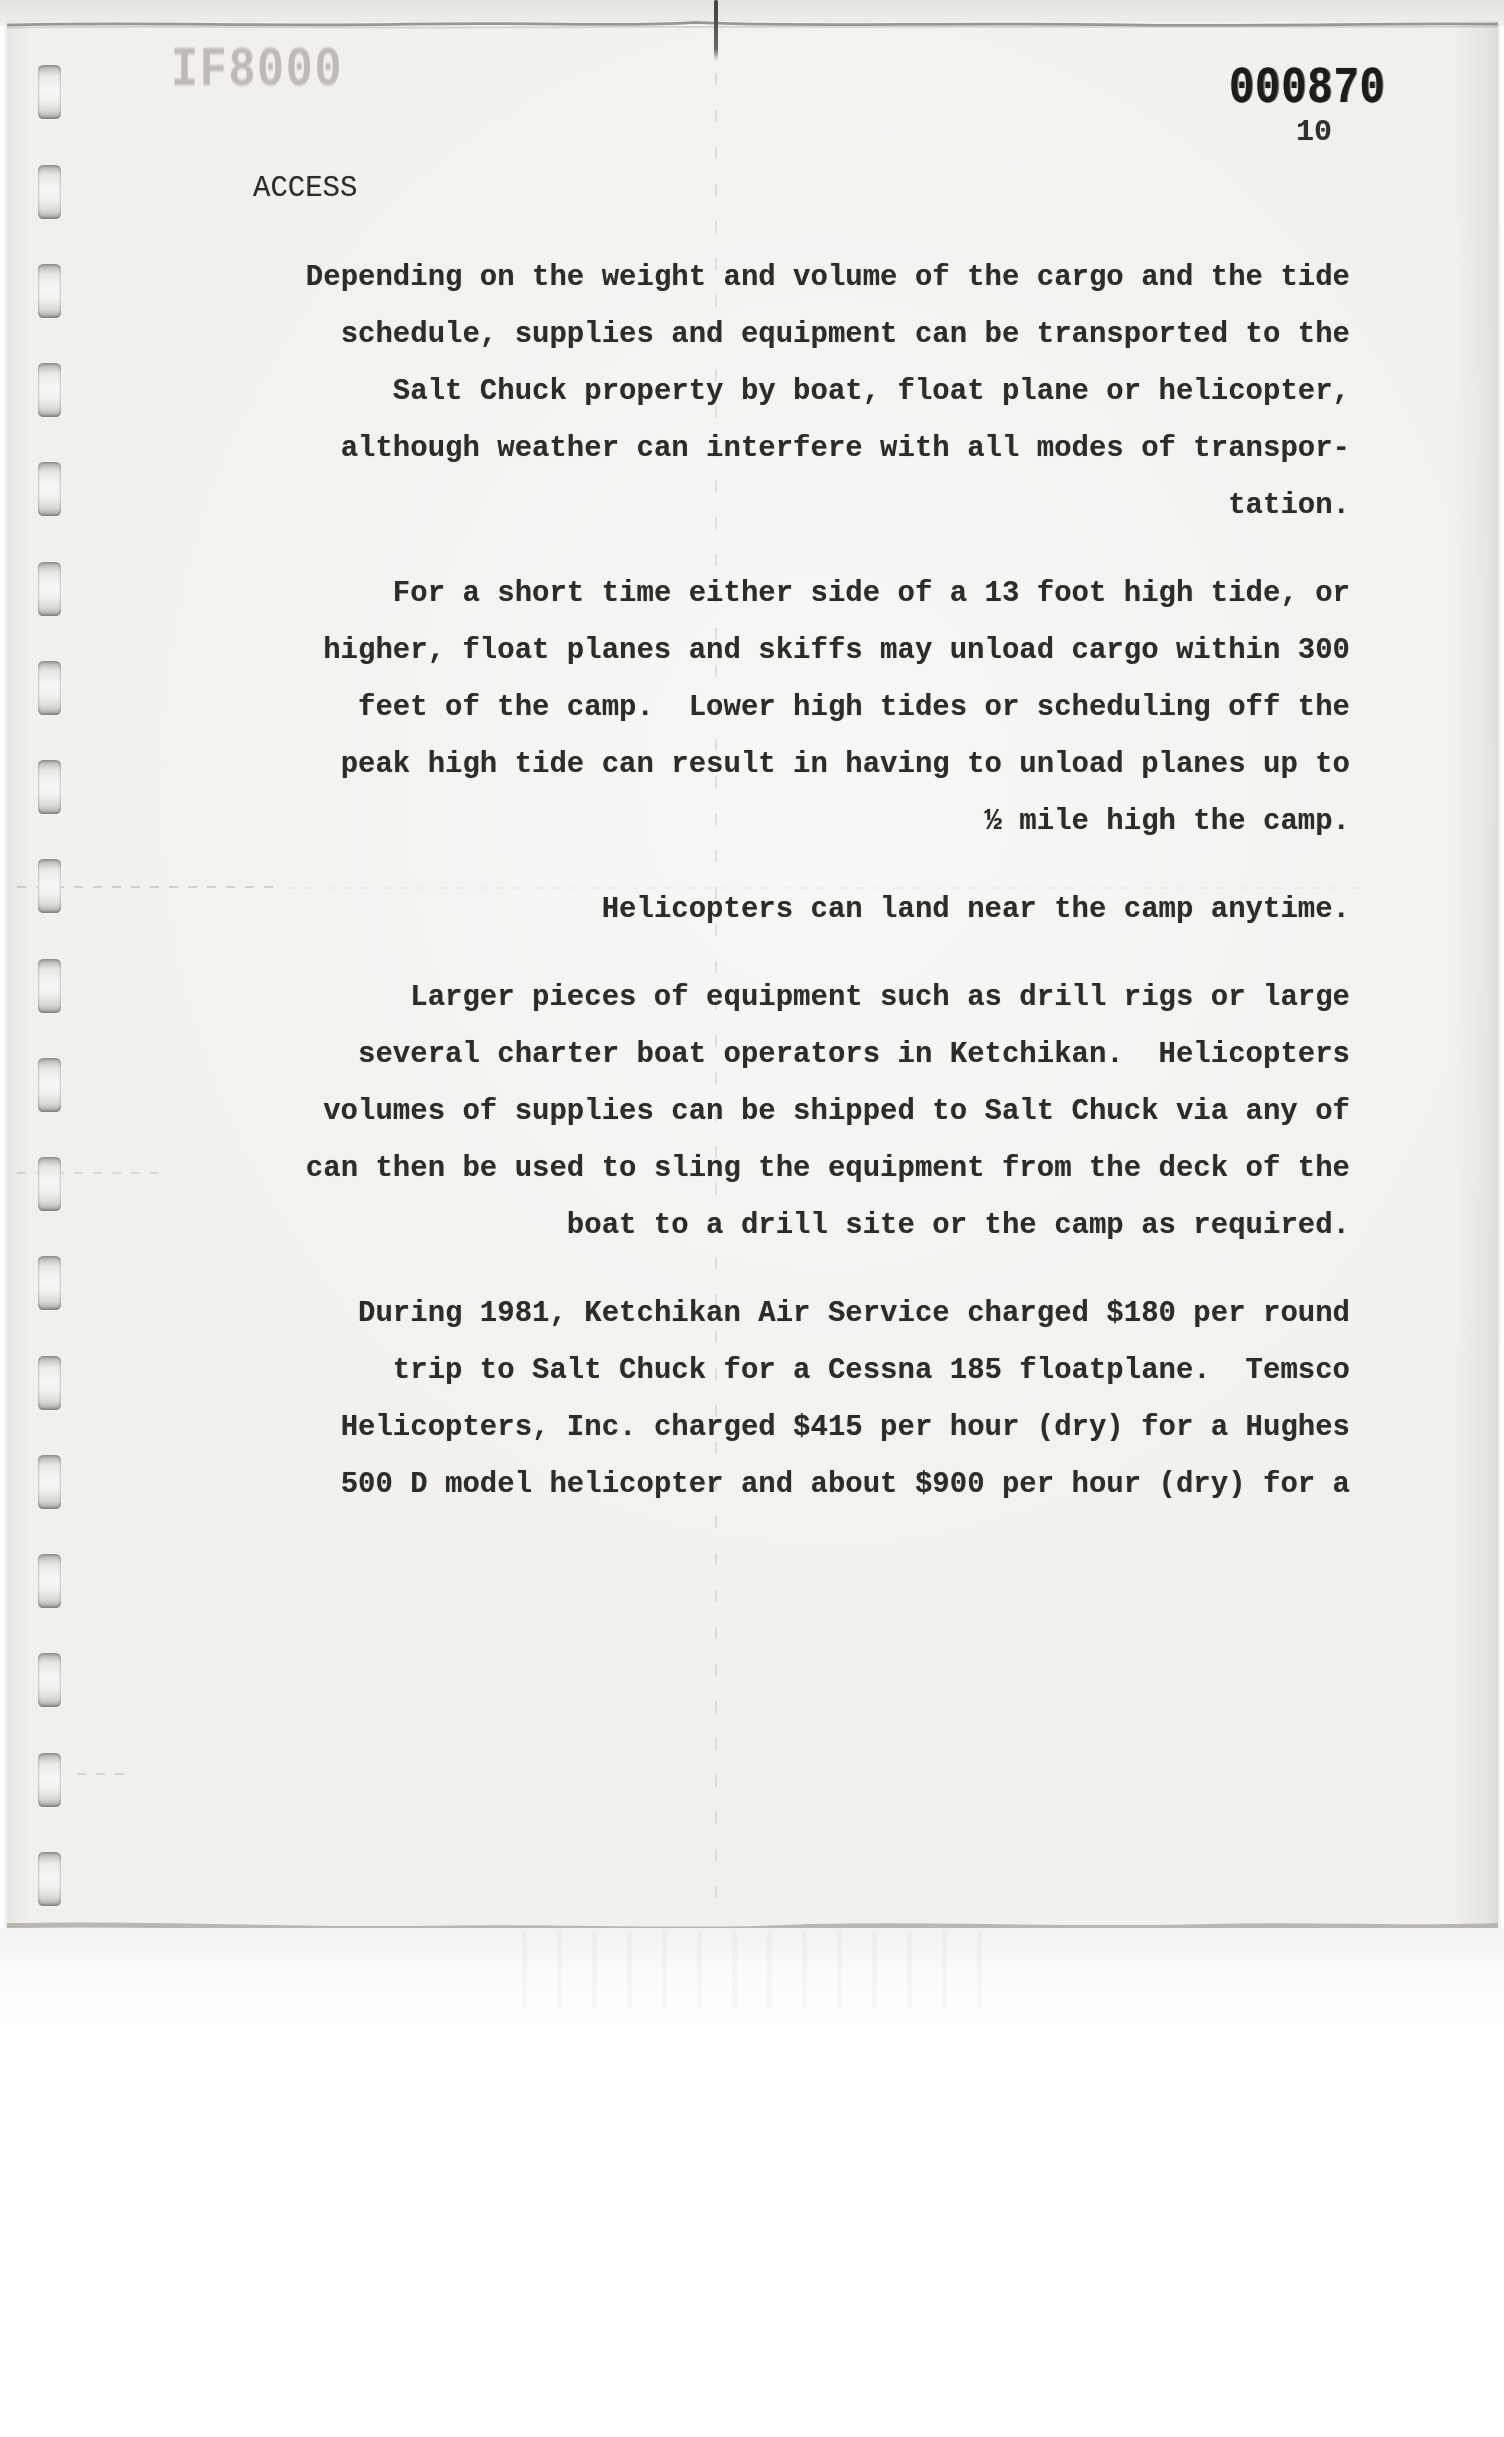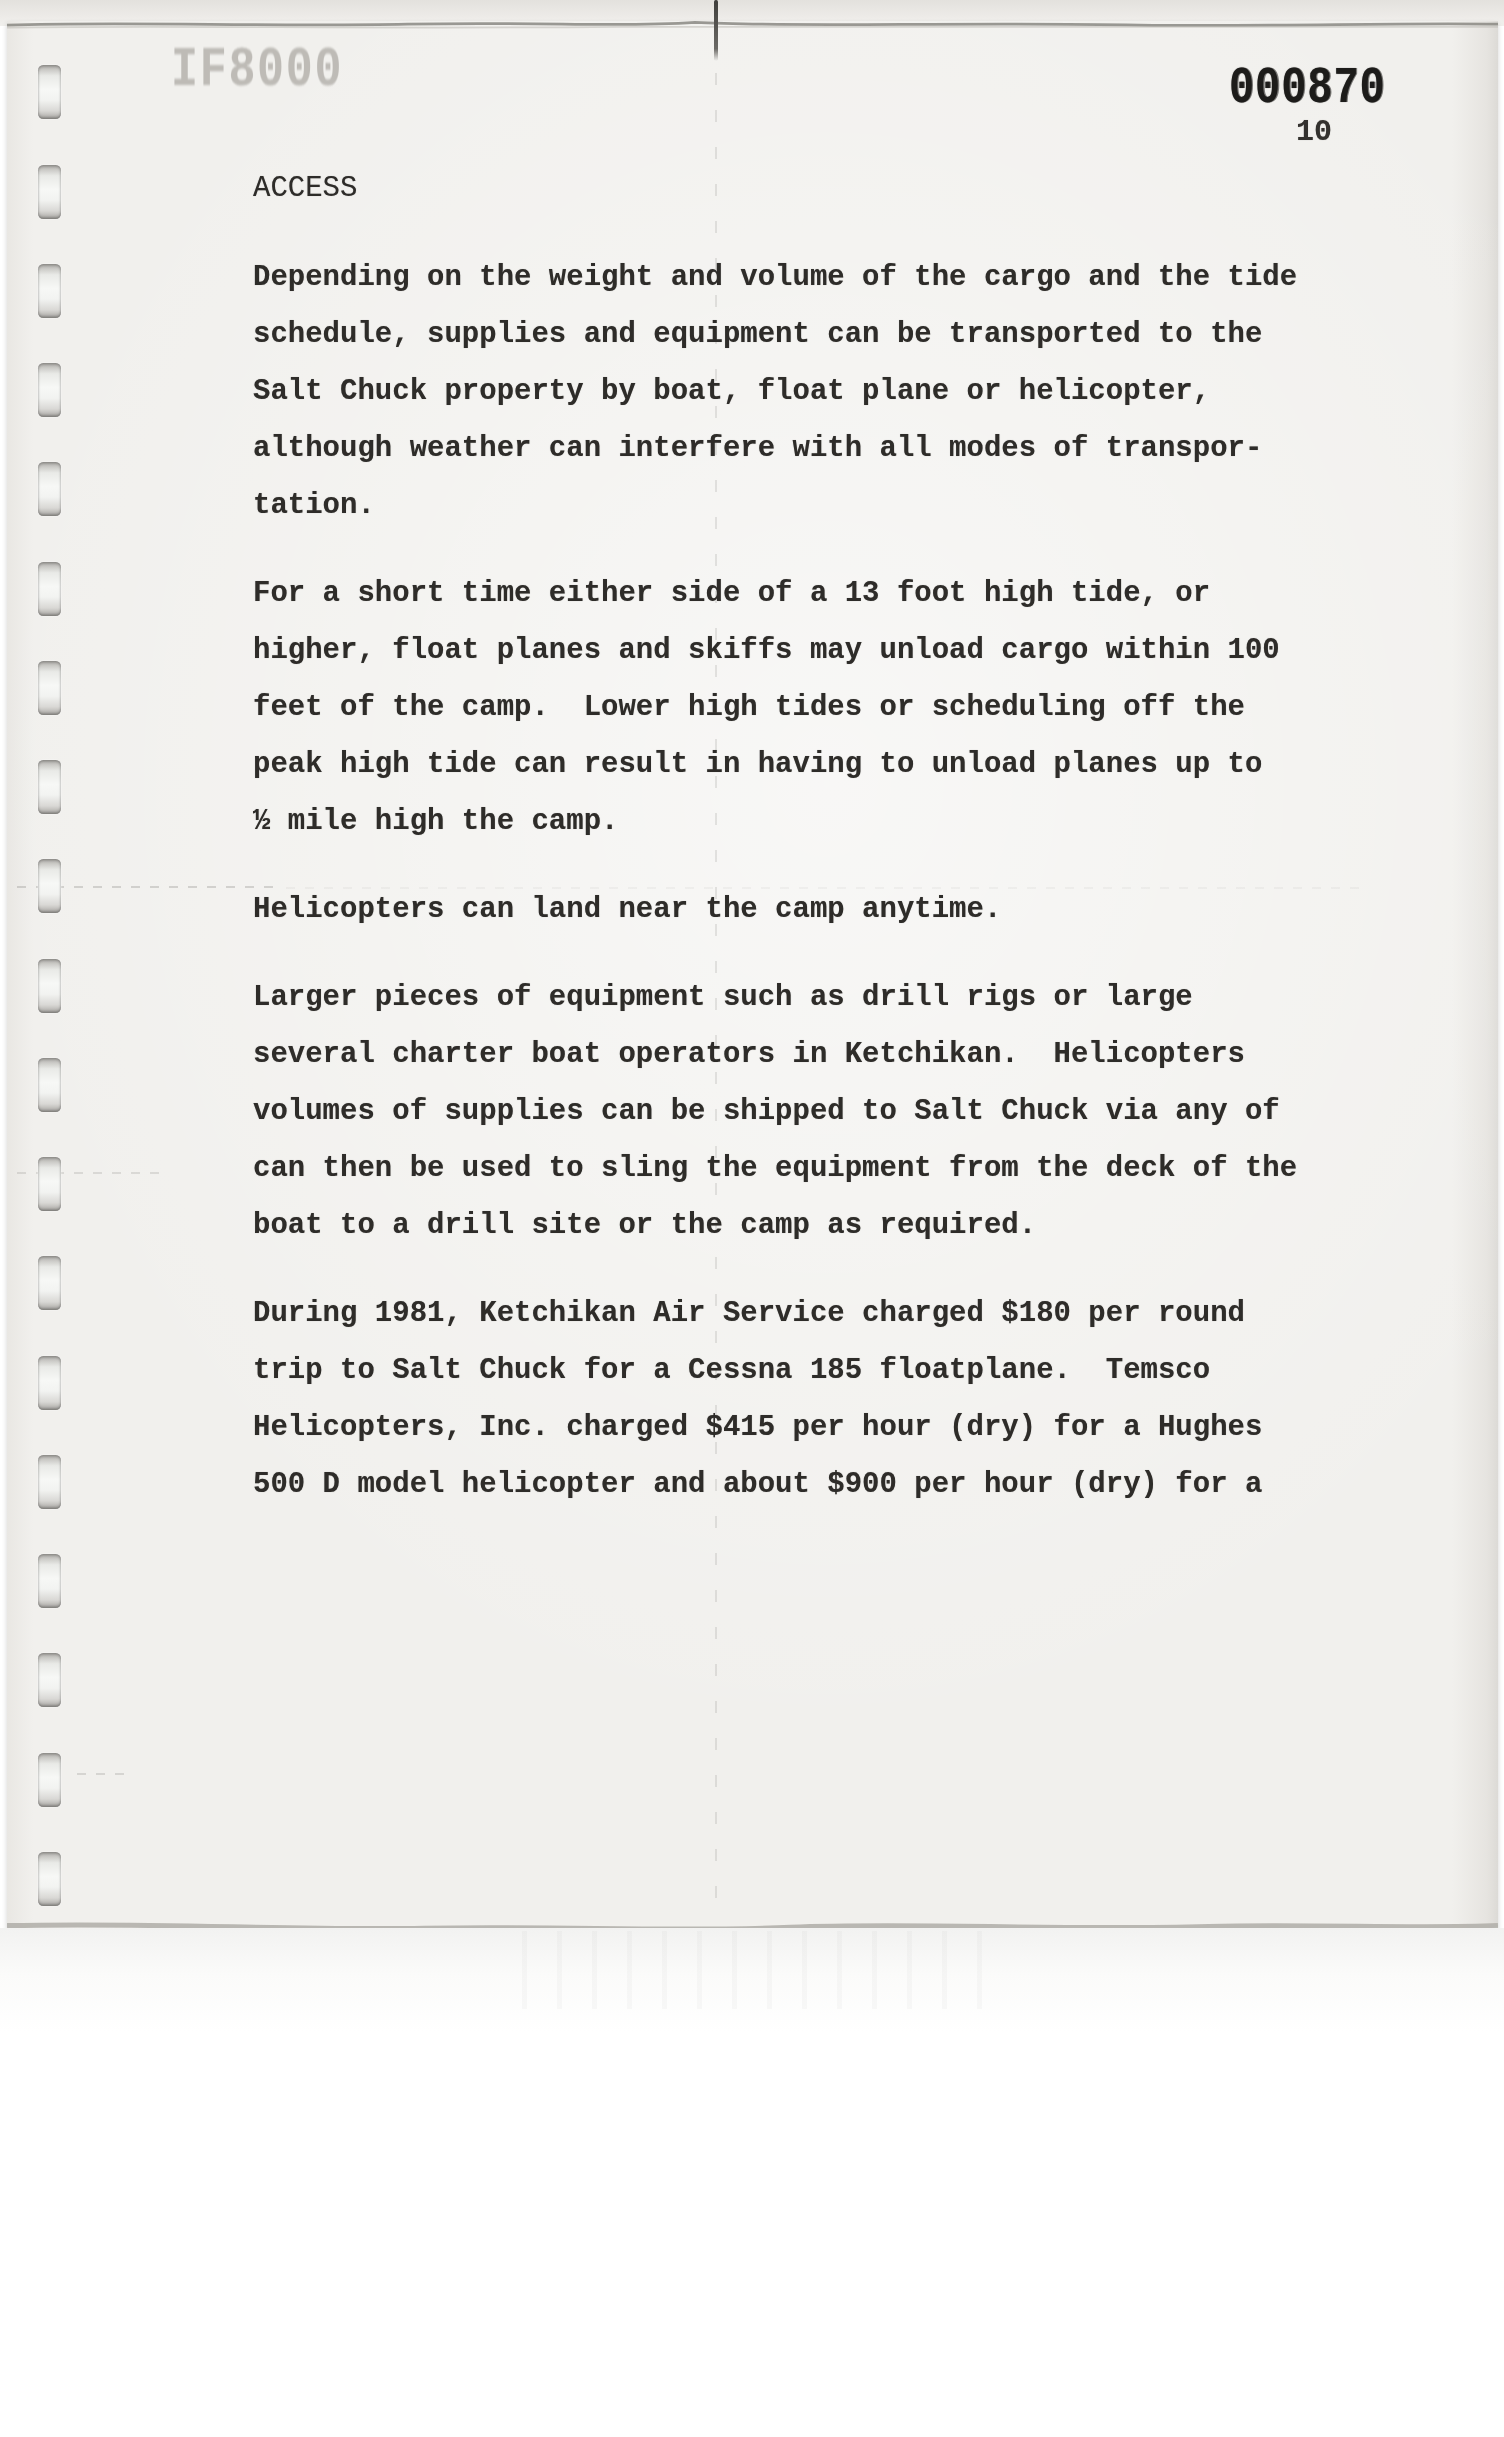--- a/index.html
+++ b/index.html
@@ -2,21 +2,21 @@
 <html style="font-size:14px"><head>
 <meta charset="utf-8">
 <style>
   html,body{margin:0;padding:0;}
   body{
     width:1504px;height:2438px;
     background:#ffffff;
     font-family:"Liberation Mono","DejaVu Sans Mono",monospace;
     position:relative;overflow:hidden;
   }
-  .canvas{position:absolute;inset:0;width:1504px;height:2438px;}
+  .canvas{position:absolute;inset:0;width:1504px;height:2438px;text-align:right;}
 
   
   .scan-top{
     position:absolute;left:0;top:0;width:1504px;height:26px;
     background:linear-gradient(180deg,#e3e1dd 0%,#eeece9 70%,#f1f0ed 100%);
   }
 
   
   .paper{
     position:absolute;left:7px;top:21px;width:1491px;height:1907px;
@@ -162,21 +162,21 @@
     <div class="body-text" id="body-text">
         <div class="paragraph">
           <div class="line">Depending on the weight and volume of the cargo and the tide</div>
           <div class="line">schedule, supplies and equipment can be transported to the</div>
           <div class="line">Salt Chuck property by boat, float plane or helicopter,</div>
           <div class="line">although weather can interfere with all modes of transpor-</div>
           <div class="line">tation.</div>
         </div>
         <div class="paragraph">
           <div class="line">For a short time either side of a 13 foot high tide, or</div>
-          <div class="line">higher, float planes and skiffs may unload cargo within 100</div>
+          <div class="line">higher, float planes and skiffs may unload cargo within 300</div>
           <div class="line">feet of the camp.  Lower high tides or scheduling off the</div>
           <div class="line">peak high tide can result in having to unload planes up to</div>
           <div class="line">½ mile high the camp.</div>
         </div>
         <div class="paragraph">
           <div class="line">Helicopters can land near the camp anytime.</div>
         </div>
         <div class="paragraph">
           <div class="line">Larger pieces of equipment such as drill rigs or large</div>
           <div class="line">several charter boat operators in Ketchikan.  Helicopters</div>

